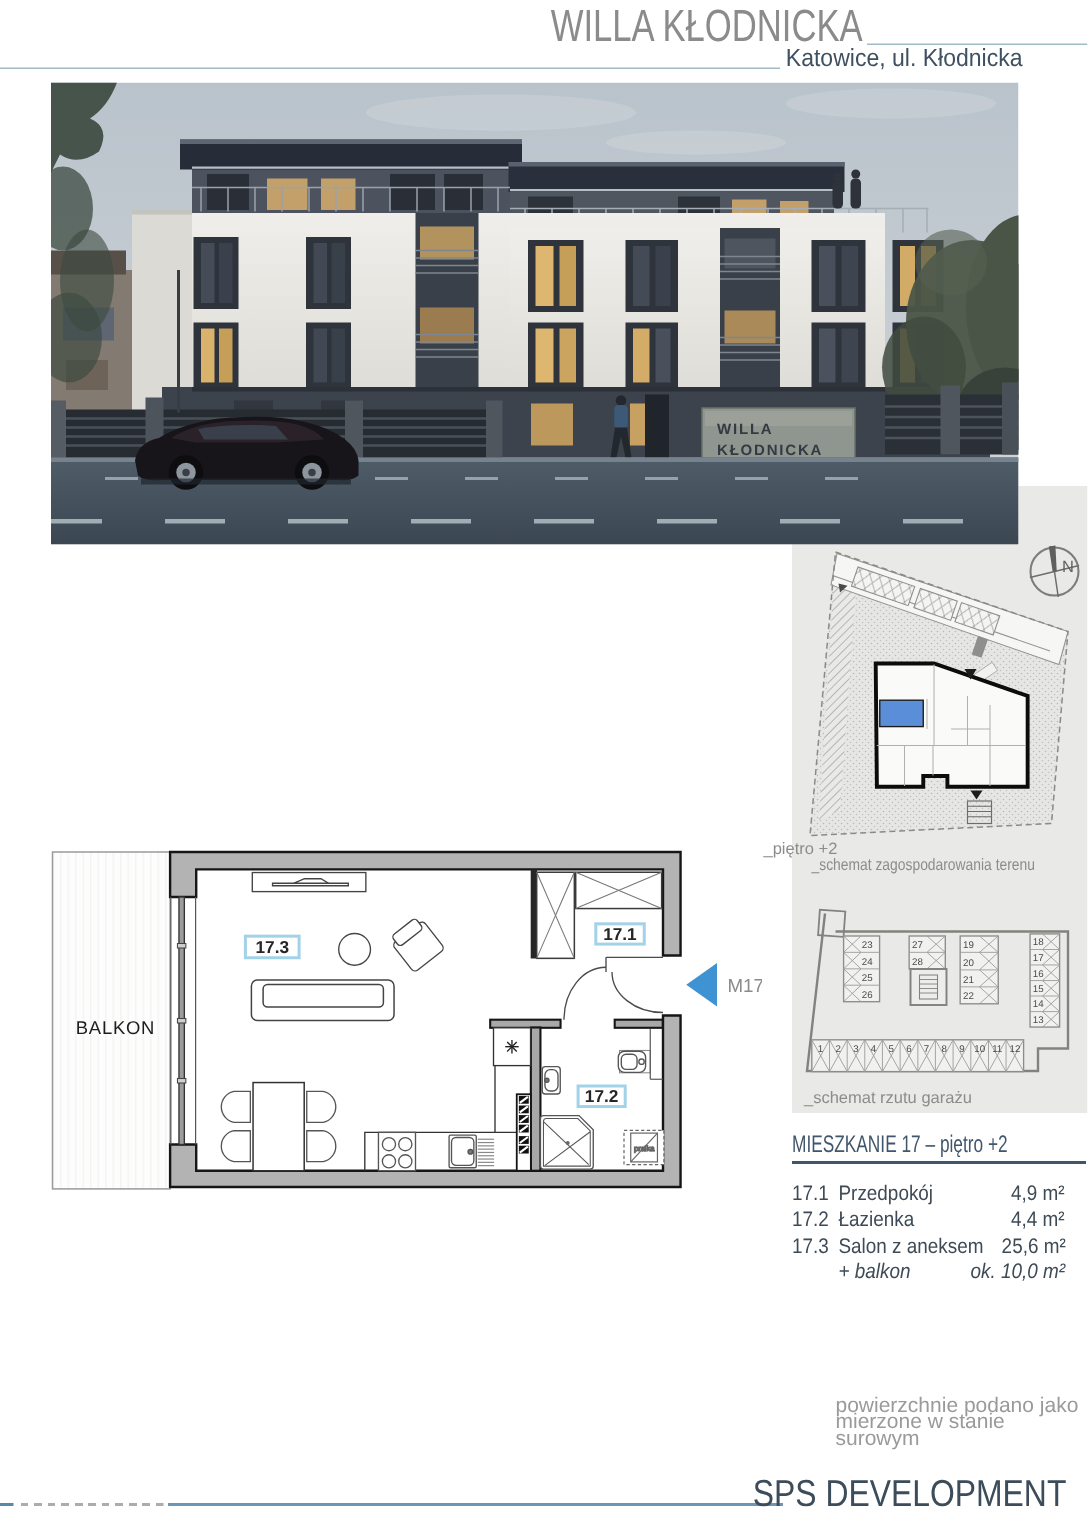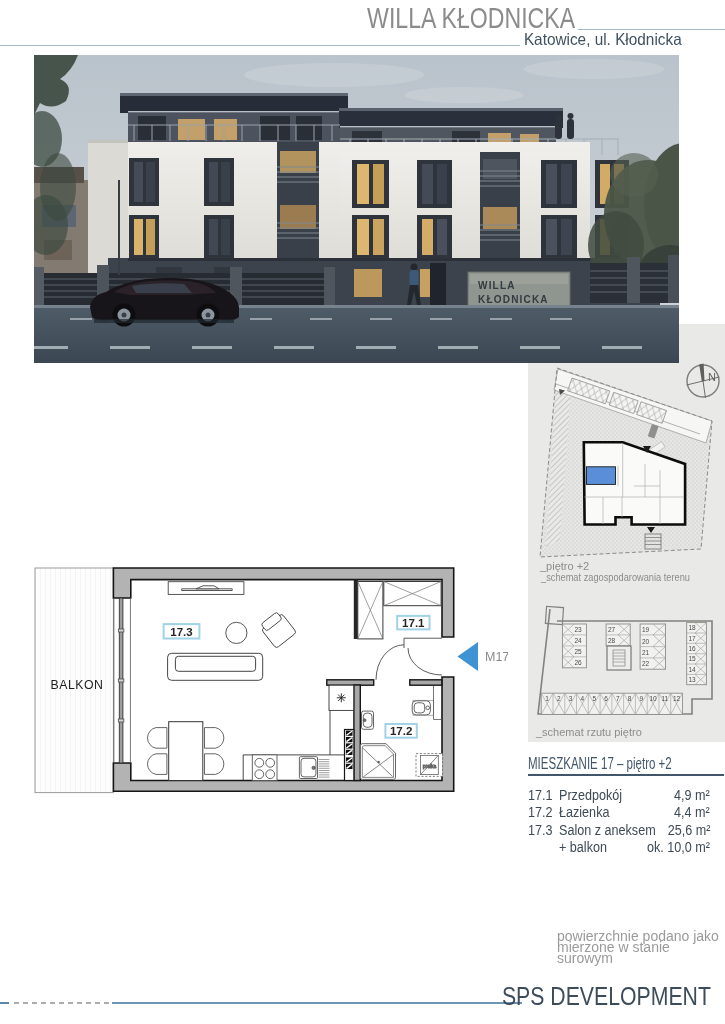--- a/index.html
+++ b/index.html
@@ -387,21 +387,21 @@
 <g>
   <polygon points="647,527 655,527 651,533" fill="#1c1c1c"></polygon>
   <rect x="645" y="534" width="16" height="15" fill="none" stroke="#6e6e6a" stroke-width="0.8"></rect>
   <line x1="645" y1="537.5" x2="661" y2="537.5" stroke="#6e6e6a" stroke-width="0.7"></line>
   <line x1="645" y1="541" x2="661" y2="541" stroke="#6e6e6a" stroke-width="0.7"></line>
   <line x1="645" y1="544.5" x2="661" y2="544.5" stroke="#6e6e6a" stroke-width="0.7"></line>
 </g>
 </svg>
 </div>
 
-<div class="abs" style="left:540px;top:560px;font-size:11px;color:#8c8c8c;">_piętro +2</div>
+<div class="abs" style="left:509px;top:560px;font-size:11px;color:#8c8c8c;">_piętro +2</div>
 
 <div class="abs" style="left:541px;top:571px;font-size:11px;color:#8c8c8c;white-space:nowrap;transform:scaleX(.84);transform-origin:0 0;">_schemat zagospodarowania terenu</div>
 
 <div class="abs" style="left:528px;top:596px;width:197px;height:126px;">
 <svg width="197" height="126" viewBox="528 596 197 126" xmlns="http://www.w3.org/2000/svg">
 <g font-family="Liberation Sans, sans-serif">
 
 <g fill="none" stroke="#82827e" stroke-width="1.6">
   <polyline points="550,609 538,714 692,714 692,699 712,699 712,621 557,621"></polyline>
   <rect x="546" y="607" width="17" height="17" transform="rotate(4 554 615)" stroke-width="1.2"></rect>
@@ -506,21 +506,21 @@
   <rect x="613" y="650" width="12" height="16" stroke-width="0.7"></rect>
   <line x1="613" y1="653" x2="625" y2="653" stroke-width="0.6"></line>
   <line x1="613" y1="656" x2="625" y2="656" stroke-width="0.6"></line>
   <line x1="613" y1="659" x2="625" y2="659" stroke-width="0.6"></line>
   <line x1="613" y1="662" x2="625" y2="662" stroke-width="0.6"></line>
 </g>
 </g>
 </svg>
 </div>
 
-<div class="abs" style="left:536px;top:726px;font-size:11px;color:#8c8c8c;white-space:nowrap;">_schemat rzutu piętro</div>
+<div class="abs" style="left:536px;top:726px;font-size:11px;color:#8c8c8c;white-space:nowrap;">_schemat rzutu garażu</div>
 
 <div class="abs" style="left:28px;top:550px;width:480px;height:260px;">
 <svg width="480" height="260" viewBox="28 550 480 260" xmlns="http://www.w3.org/2000/svg">
 <defs>
   <pattern id="balk" width="5" height="8" patternUnits="userSpaceOnUse">
     <rect width="5" height="8" fill="#fdfdfd"></rect>
     <rect x="0" y="0" width="1" height="8" fill="#f4f4f2"></rect>
   </pattern>
 </defs>
 
@@ -732,21 +732,21 @@
   <div style="position:relative;height:17.3px;">
       <span style="position:absolute;left:0;transform:scaleX(.9);transform-origin:0 0;">17.2</span>
       <span style="position:absolute;left:31px;transform:scaleX(.9);transform-origin:0 0;white-space:nowrap;">Łazienka</span>
       <span style="position:absolute;right:0;transform:scaleX(.9);transform-origin:100% 0;white-space:nowrap;">4,4 m²</span>
     </div>
   <div style="position:relative;height:17.3px;">
       <span style="position:absolute;left:0;transform:scaleX(.9);transform-origin:0 0;">17.3</span>
       <span style="position:absolute;left:31px;transform:scaleX(.9);transform-origin:0 0;white-space:nowrap;">Salon z aneksem</span>
       <span style="position:absolute;right:0;transform:scaleX(.9);transform-origin:100% 0;white-space:nowrap;">25,6 m²</span>
     </div>
-  <div style="position:relative;height:17.3px;">
+  <div style="position:relative;height:17.3px;font-style:italic;">
       <span style="position:absolute;left:31px;transform:scaleX(.9);transform-origin:0 0;white-space:nowrap;">+ balkon</span>
       <span style="position:absolute;right:0;transform:scaleX(.9);transform-origin:100% 0;white-space:nowrap;">ok. 10,0 m²</span>
     </div>
 </div>
 
 <div class="abs" style="left:557px;top:931px;font-size:14px;line-height:11px;color:#9a9a9a;">powierzchnie podano jako<br>mierzone w stanie surowym</div>
 
 <div class="abs" style="left:0;top:1002px;width:9px;height:1.5px;background:#5b87a8;"></div>
 <div class="abs" style="left:14px;top:1002px;width:95px;height:1.5px;background:repeating-linear-gradient(to right,#a9adad 0,#a9adad 5px,transparent 5px,transparent 9px);"></div>
 

